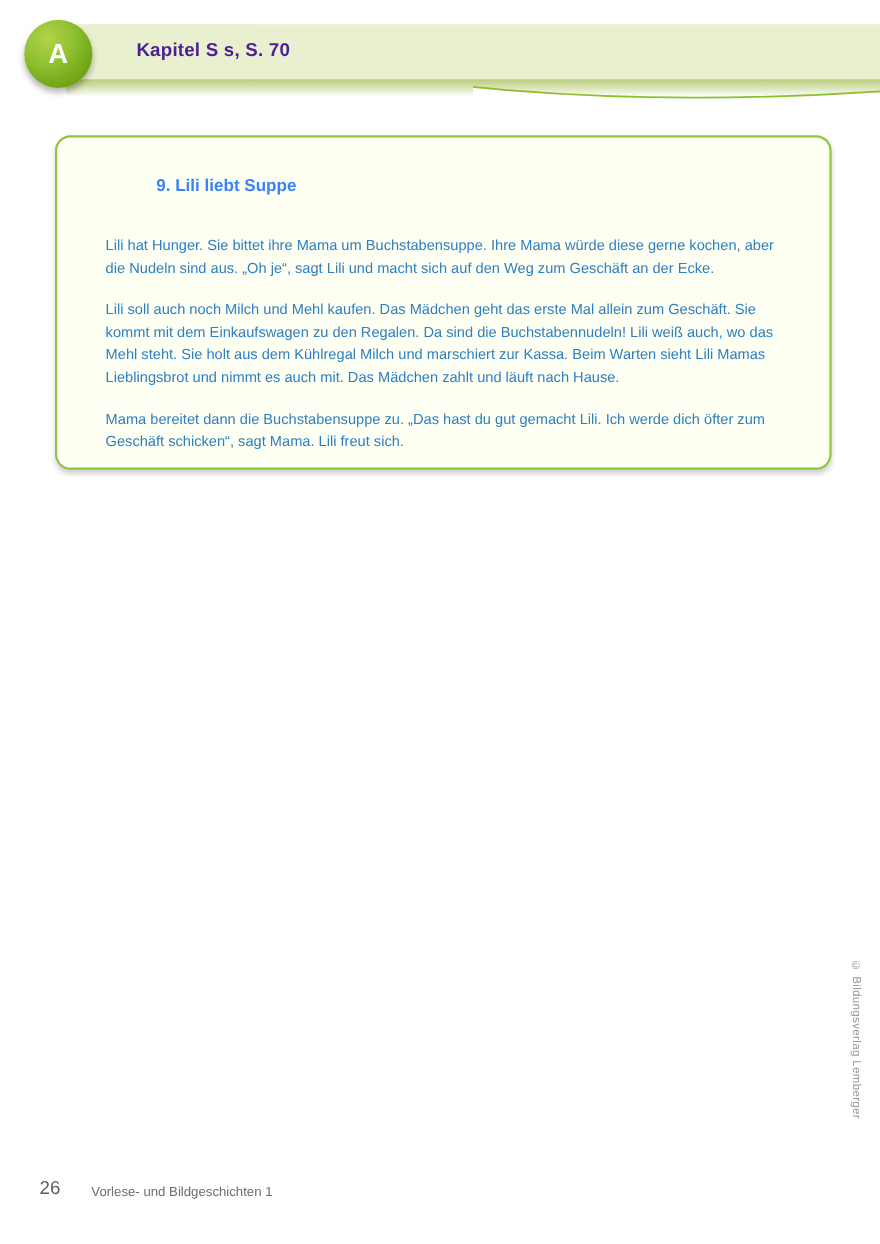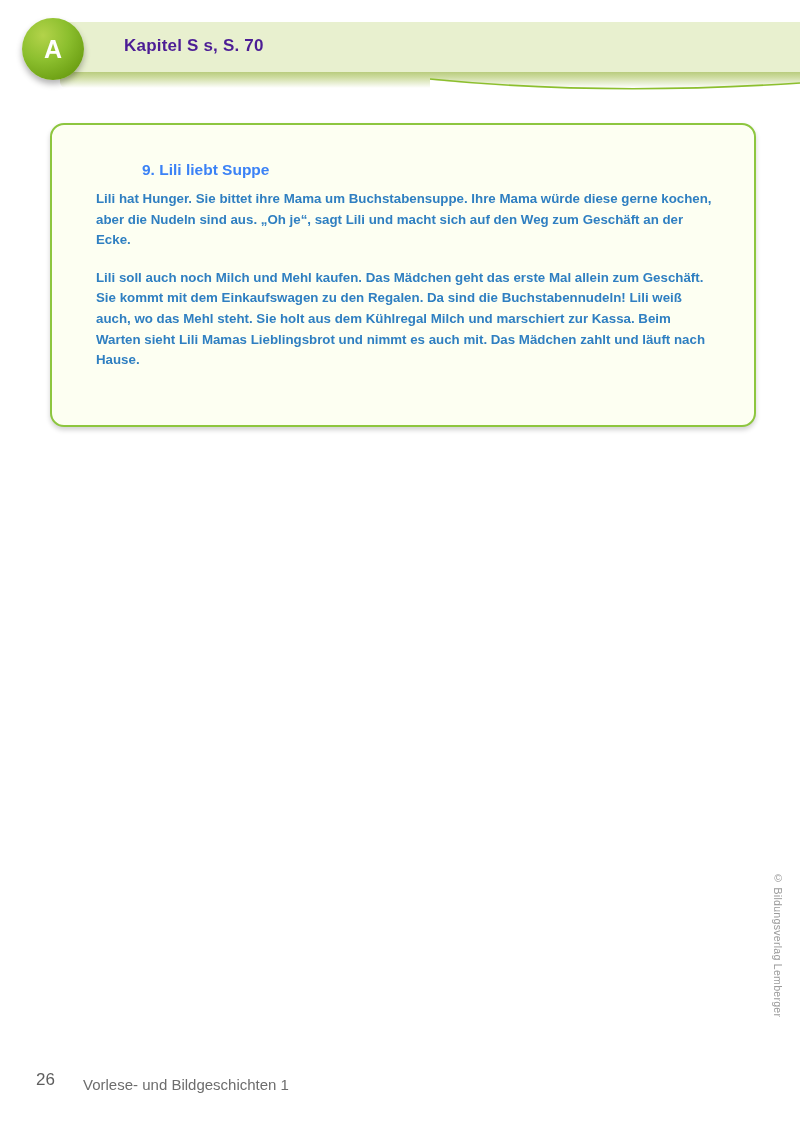--- a/index.html
+++ b/index.html
@@ -99,23 +99,22 @@
     left: 44px;
     top: 36px;
     color: #3b82f6;
     font-size: 15.5px;
     font-weight: bold;
     margin-left: 46px;
   }
   .card-body {
     position: absolute;
     left: 44px;
-    top: 64px;
+    top: 88px;
     width: 620px;
-    font-weight: bold;
   }
   .card-body p {
     margin: 0 0 17px 0;
     color: #2f7fc1;
     font-size: 13.3px;
     line-height: 1.55;
   }
   .card-body p:last-child { margin-bottom: 0; }
 
   
@@ -143,21 +142,21 @@
     left: 36px;
     top: 0;
     color: #5e5e5e;
     font-size: 17px;
   }
   .footer-label {
     position: absolute;
     left: 83px;
     top: 6px;
     color: #6d6d6d;
-    font-size: 15px;
+    font-size: 12px;
   }
 </style>
 </head>
 <body>
 
 <div class="header">
   <div class="header-band"></div>
   <div class="header-band-shadow"></div>
   <div class="header-band-curve">
     <svg width="370" height="14" viewBox="0 0 370 14" xmlns="http://www.w3.org/2000/svg">
@@ -169,20 +168,21 @@
     <span class="chapter-badge-letter">A</span>
   </div>
   <div class="header-title">Kapitel S s, S. 70</div>
 </div>
 
 <div class="card">
   <div class="card-title">9. Lili liebt Suppe</div>
   <div class="card-body">
     <p>Lili hat Hunger. Sie bittet ihre Mama um Buchstabensuppe. Ihre Mama würde diese gerne kochen, aber die Nudeln sind aus. „Oh je“, sagt Lili und macht sich auf den Weg zum Geschäft an der Ecke.</p>
     <p>Lili soll auch noch Milch und Mehl kaufen. Das Mädchen geht das erste Mal allein zum Geschäft. Sie kommt mit dem Einkaufswagen zu den Regalen. Da sind die Buchstabennudeln! Lili weiß auch, wo das Mehl steht. Sie holt aus dem Kühlregal Milch und marschiert zur Kassa. Beim Warten sieht Lili Mamas Lieblingsbrot und nimmt es auch mit. Das Mädchen zahlt und läuft nach Hause.</p>
+    <p>Mama bereitet dann die Buchstabensuppe zu. „Das hast du gut gemacht Lili. Ich werde dich öfter zum Geschäft schicken“, sagt Mama. Lili freut sich.</p>
   </div>
 </div>
 
 <div class="copyright">© Bildungsverlag Lemberger</div>
 
 <div class="footer">
   <div class="footer-page">26</div>
   <div class="footer-label">Vorlese- und Bildgeschichten 1</div>
 </div>
 

